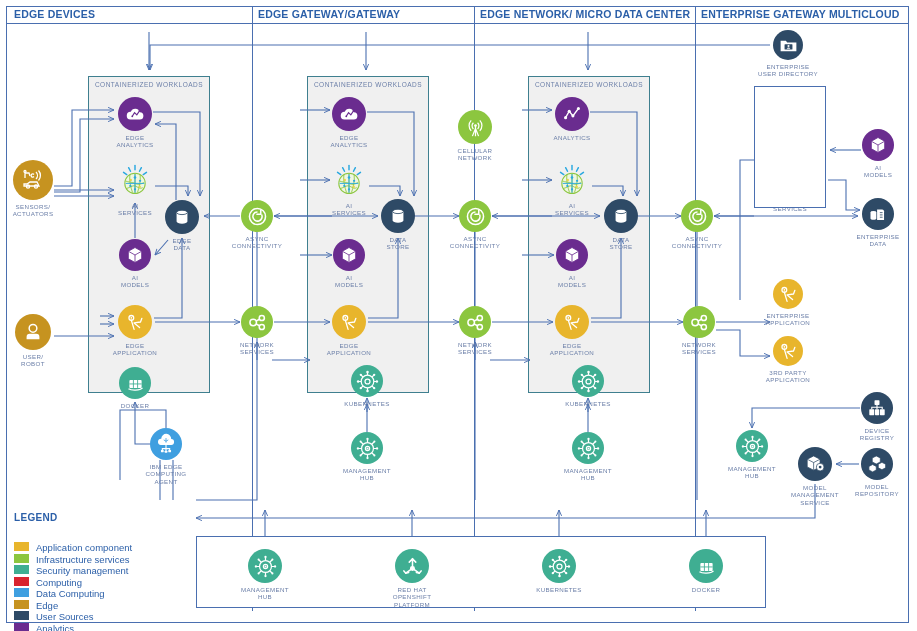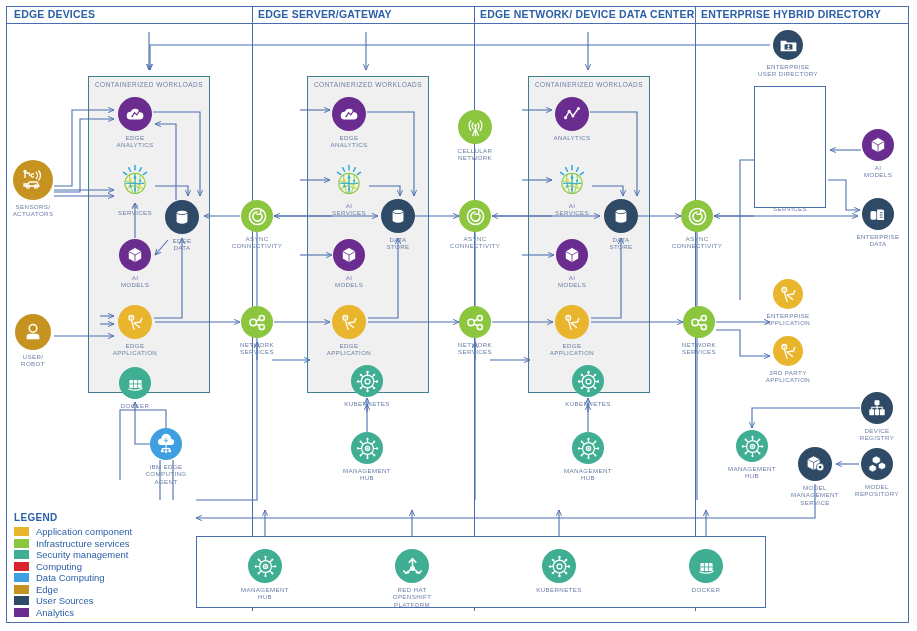--- a/index.html
+++ b/index.html
@@ -9,42 +9,42 @@
   .coldiv{position:absolute;top:6px;width:0;border-left:1px solid #4a6fb0;}
   .colhdr{position:absolute;color:#2b5fa8;font-size:10.5px;font-weight:bold;letter-spacing:.2px;white-space:nowrap;}
   .cwbox{position:absolute;background:#f0f0f0;border:1px solid #3f7f8f;box-sizing:border-box;}
   .cwlabel{position:absolute;color:#6b7fa8;font-size:6.5px;letter-spacing:.5px;white-space:nowrap;text-align:center;}
   .node{position:absolute;text-align:center;}
   .node .disc{border-radius:50%;margin:0 auto;display:flex;align-items:center;justify-content:center;}
   .node .cap{margin-top:3px;color:#6b7fa8;font-size:6.2px;line-height:7.4px;letter-spacing:.35px;white-space:pre-line;text-transform:uppercase;}
   .subbox{position:absolute;border:1px solid #4a6fb0;box-sizing:border-box;background:#fff;}
   .botpanel{position:absolute;border:1px solid #4a6fb0;box-sizing:border-box;background:#fff;}
   .legend{position:absolute;}
-  .legend h4{margin:0 0 3px 0;color:#2b5fa8;font-size:10px;font-weight:bold;letter-spacing:.3px;}
-  .legrow{display:flex;align-items:center;height:11.5px;}
+  .legend h4{margin:0 0 19px 0;color:#2b5fa8;font-size:10px;font-weight:bold;letter-spacing:.3px;}
+  .legrow{display:flex;align-items:flex-start;height:11.5px;}
   .legsw{width:15px;height:9px;margin-right:7px;flex:0 0 auto;}
   .legtxt{color:#2b5fa8;font-size:9.5px;white-space:nowrap;}
   svg.wires{position:absolute;left:0;top:0;width:917px;height:631px;pointer-events:none;}
   .ic{display:block;}
 </style>
 </head>
 <body>
 
 <div id="canvas">
 
   <div class="frame"></div>
 
   <div id="cols">
       <div class="colhdr" style="left: 14px; top: 8px;">EDGE DEVICES</div>
       <div class="coldiv" style="left: 252px; height: 605px;"></div>
-      <div class="colhdr" style="left: 258px; top: 8px;">EDGE SERVER/GATEWAY</div>
+      <div class="colhdr" style="left: 258px; top: 8px;">EDGE GATEWAY/GATEWAY</div>
       <div class="coldiv" style="left: 474px; height: 605px;"></div>
-      <div class="colhdr" style="left: 480px; top: 8px;">EDGE NETWORK/ DEVICE DATA CENTER</div>
+      <div class="colhdr" style="left: 480px; top: 8px;">EDGE NETWORK/ MICRO DATA CENTER</div>
       <div class="coldiv" style="left: 695px; height: 605px;"></div>
-      <div class="colhdr" style="left: 701px; top: 8px;">ENTERPRISE HYBRID DIRECTORY</div>
+      <div class="colhdr" style="left: 701px; top: 8px;">ENTERPRISE GATEWAY MULTICLOUD</div>
       <div style="position: absolute; left: 7px; top: 23px; width: 901px; height: 0px; border-top: 1px solid rgb(74, 111, 176);"></div>
     </div>
 
   <div id="cwboxes">
       <div class="cwbox" style="left: 88px; top: 76px; width: 122px; height: 317px;"></div>
       <div class="cwlabel" style="left: 88px; top: 81px; width: 122px;">CONTAINERIZED WORKLOADS</div>
       <div class="cwbox" style="left: 307px; top: 76px; width: 122px; height: 317px;"></div>
       <div class="cwlabel" style="left: 307px; top: 81px; width: 122px;">CONTAINERIZED WORKLOADS</div>
       <div class="cwbox" style="left: 528px; top: 76px; width: 122px; height: 317px;"></div>
       <div class="cwlabel" style="left: 528px; top: 81px; width: 122px;">CONTAINERIZED WORKLOADS</div>

